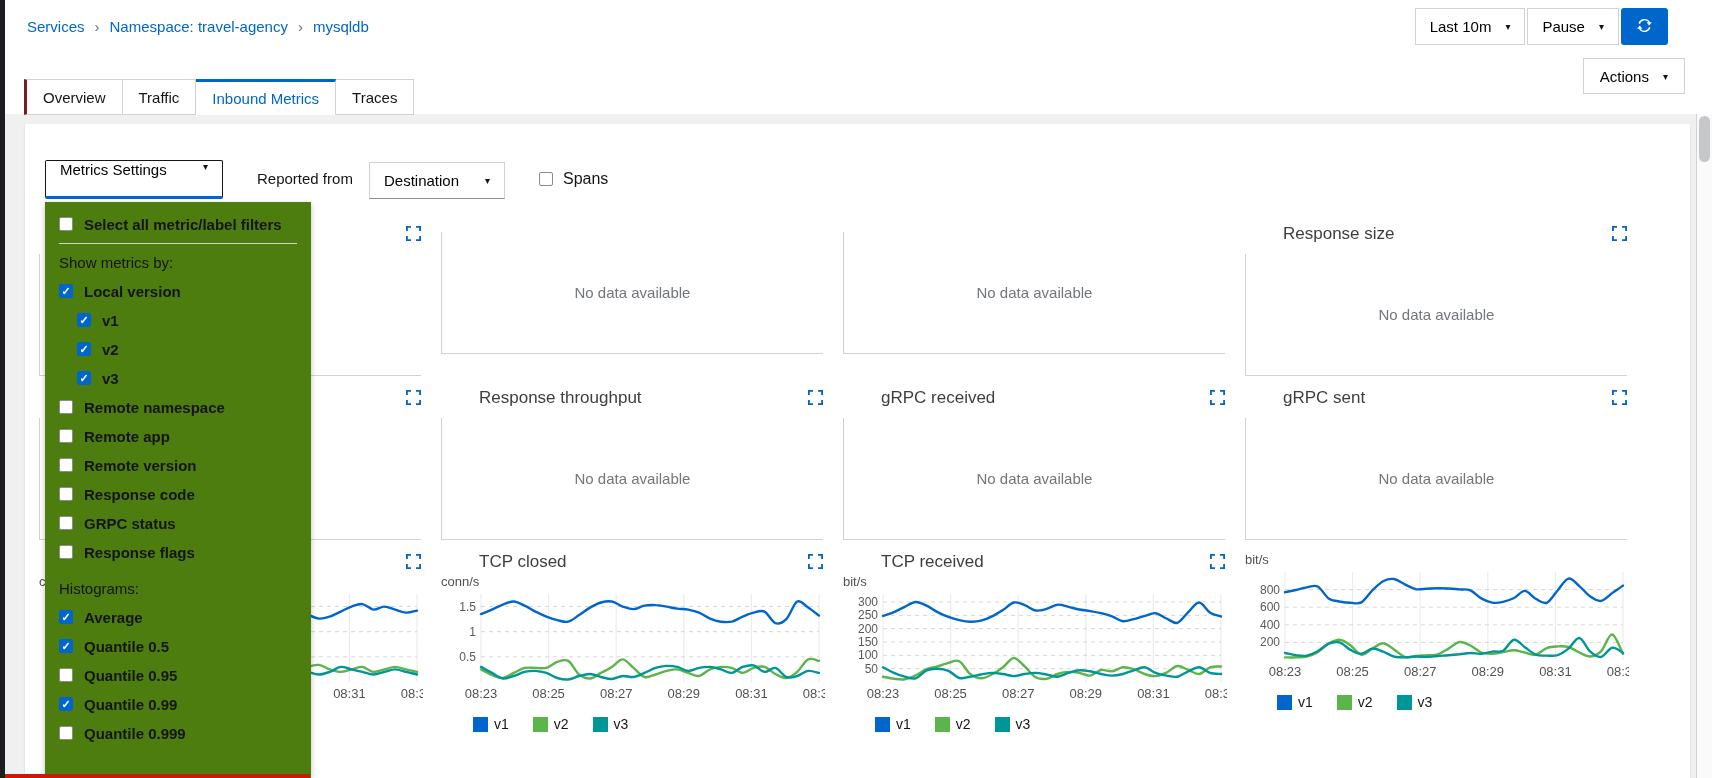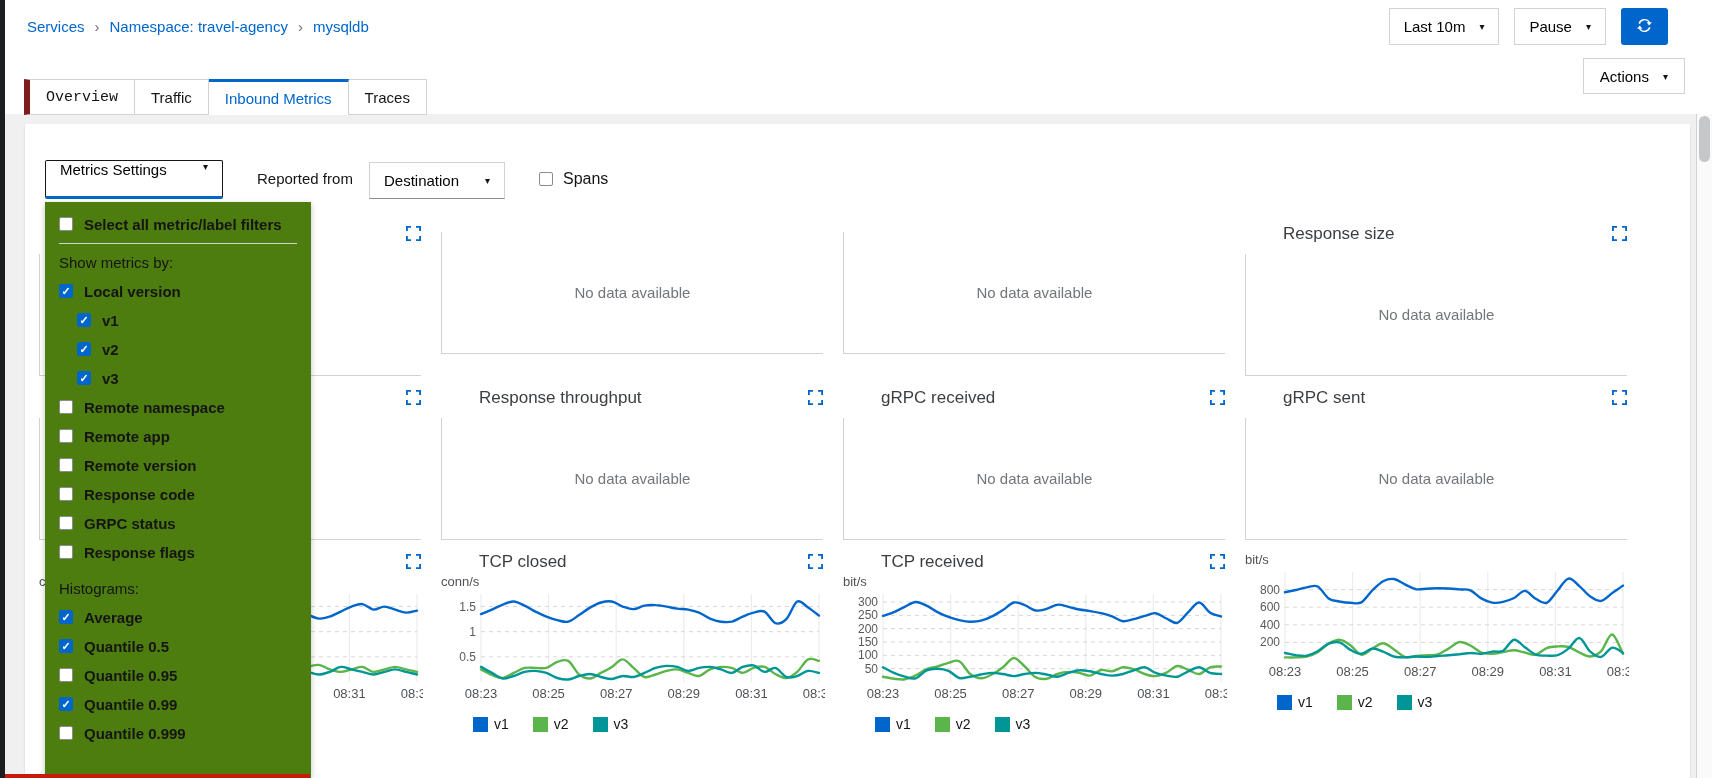--- a/index.html
+++ b/index.html
@@ -10,35 +10,35 @@
   
   .left-rail { position:absolute; left:0; top:0; width:5px; height:778px; background:#1b1d21; z-index:400; }
   .red-strip { position:absolute; left:5px; bottom:0; width:305px; height:4px; background:#c9190b; z-index:400; }
 
   
   .breadcrumb { position:absolute; left:27px; top:18px; display:flex; align-items:center; gap:10px; font-size:15px; }
   .crumb { color:#0066cc; cursor:pointer; }
   .crumb-sep { color:#6a6e73; font-size:15px; }
 
   
-  .toolbar { position:absolute; top:8px; right:44px; display:flex; gap:15px; }
+  .toolbar { position:absolute; top:8px; right:44px; display:flex; gap:2px; }
   .tb-btn { height:37px; background:#fff; border:1px solid #d2d2d2; display:flex; align-items:center;
     gap:14px; padding:0 14px; font-size:15px; cursor:pointer; }
   .caret { font-size:10px; color:#151515; }
   .refresh-btn { width:47px; height:37px; background:#0066cc; border:none; border-radius:3px;
     display:flex; align-items:center; justify-content:center; cursor:pointer; }
   .actions-btn { position:absolute; top:58px; right:27px; height:36px; background:#fff;
     border:1px solid #d2d2d2; display:flex; align-items:center; gap:14px; padding:0 16px;
     font-size:15px; cursor:pointer; }
 
   
   .tabs { position:absolute; left:24px; top:79px; display:flex; z-index:5; }
   .tab { height:36px; padding:0 16px; display:flex; align-items:center; font-size:15px;
     background:#fff; border:1px solid #d2d2d2; border-left:none; cursor:pointer; }
-  .tab:first-child { border-left:6px solid #7f1d1d;font-family:Liberation Mono, monospace; }
+  .tab:first-child { border-left:3px solid #7f1d1d; }
   .tab.active { color:#0066cc; border-top:3px solid #0066cc; border-bottom:none; }
 
   
   .content-bg { position:absolute; left:5px; right:16px; top:114px; bottom:0; background:#f0f0f0; }
   .card { position:absolute; left:20px; right:6px; top:10px; bottom:0; background:#fff;
     box-shadow:0 1px 2px rgba(3,3,3,.12); }
 
   
   .ms-btn { position:absolute; left:20px; top:36px; width:178px; height:39px; background:#fff;
     border:1px solid #151515; border-bottom:3px solid #0066cc; border-radius:2px; display:flex;

